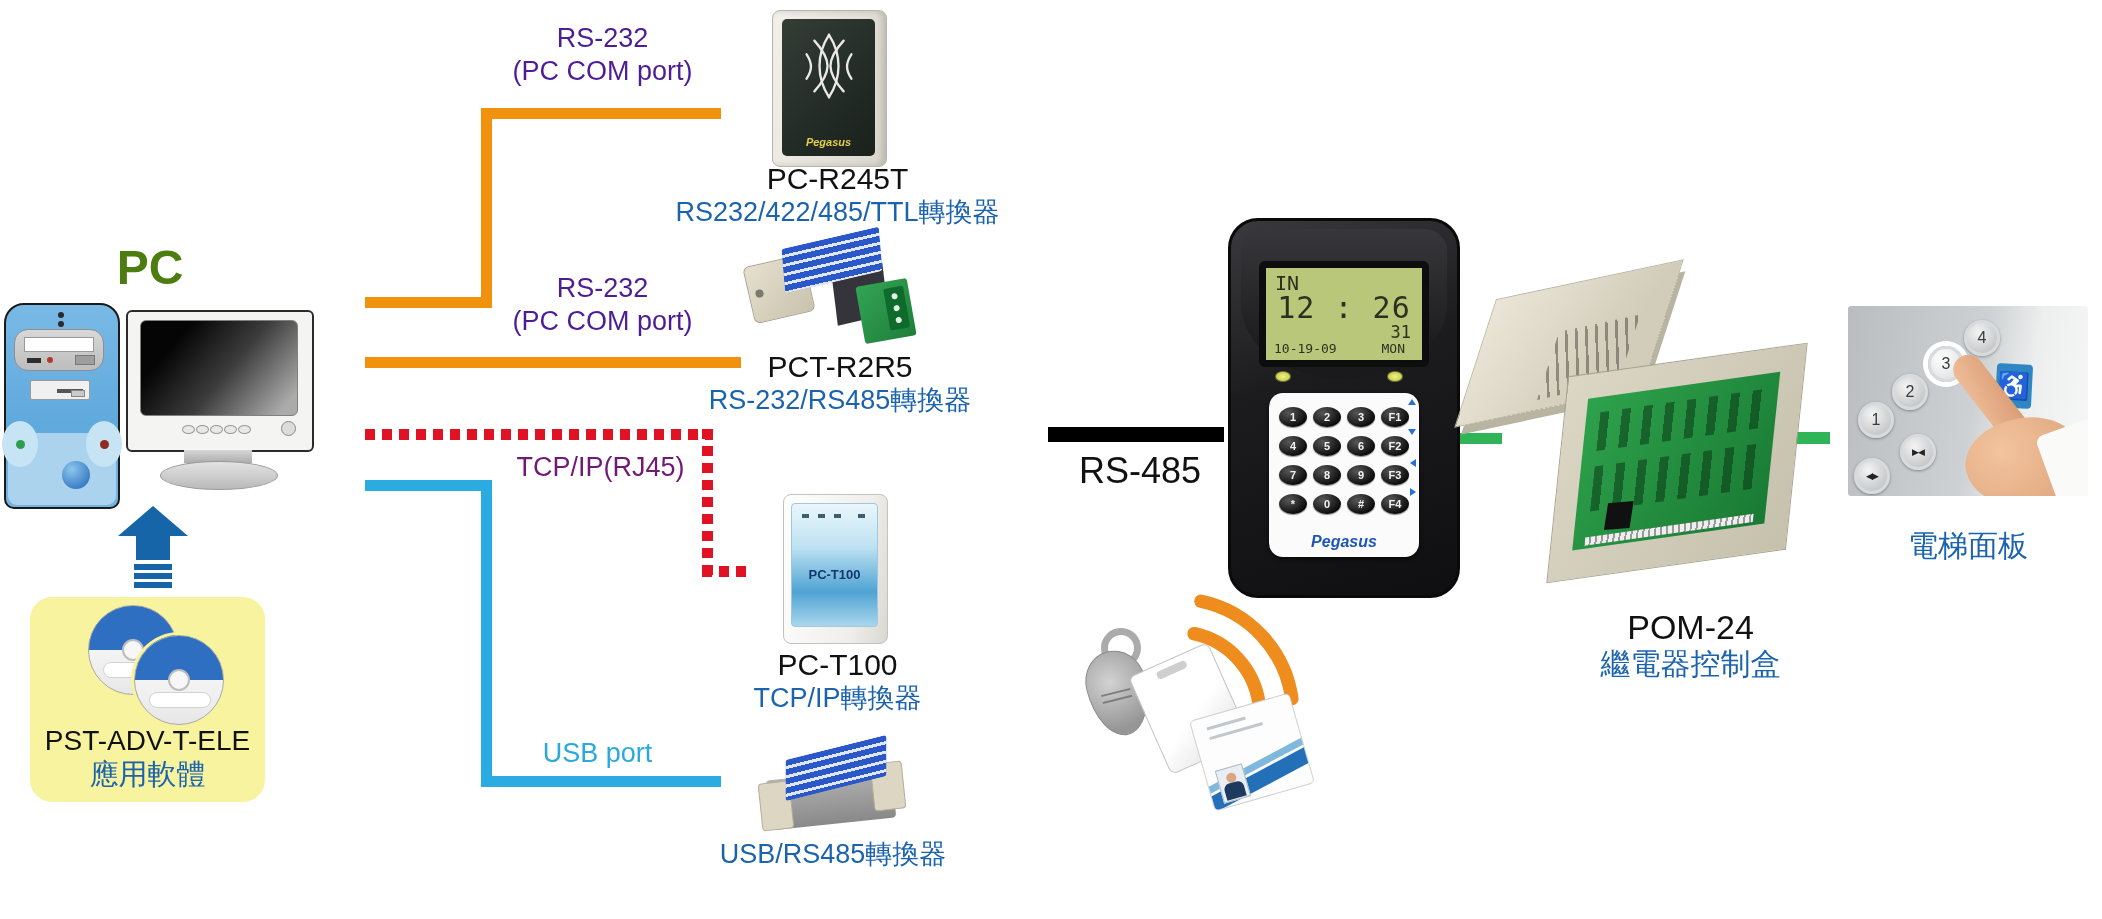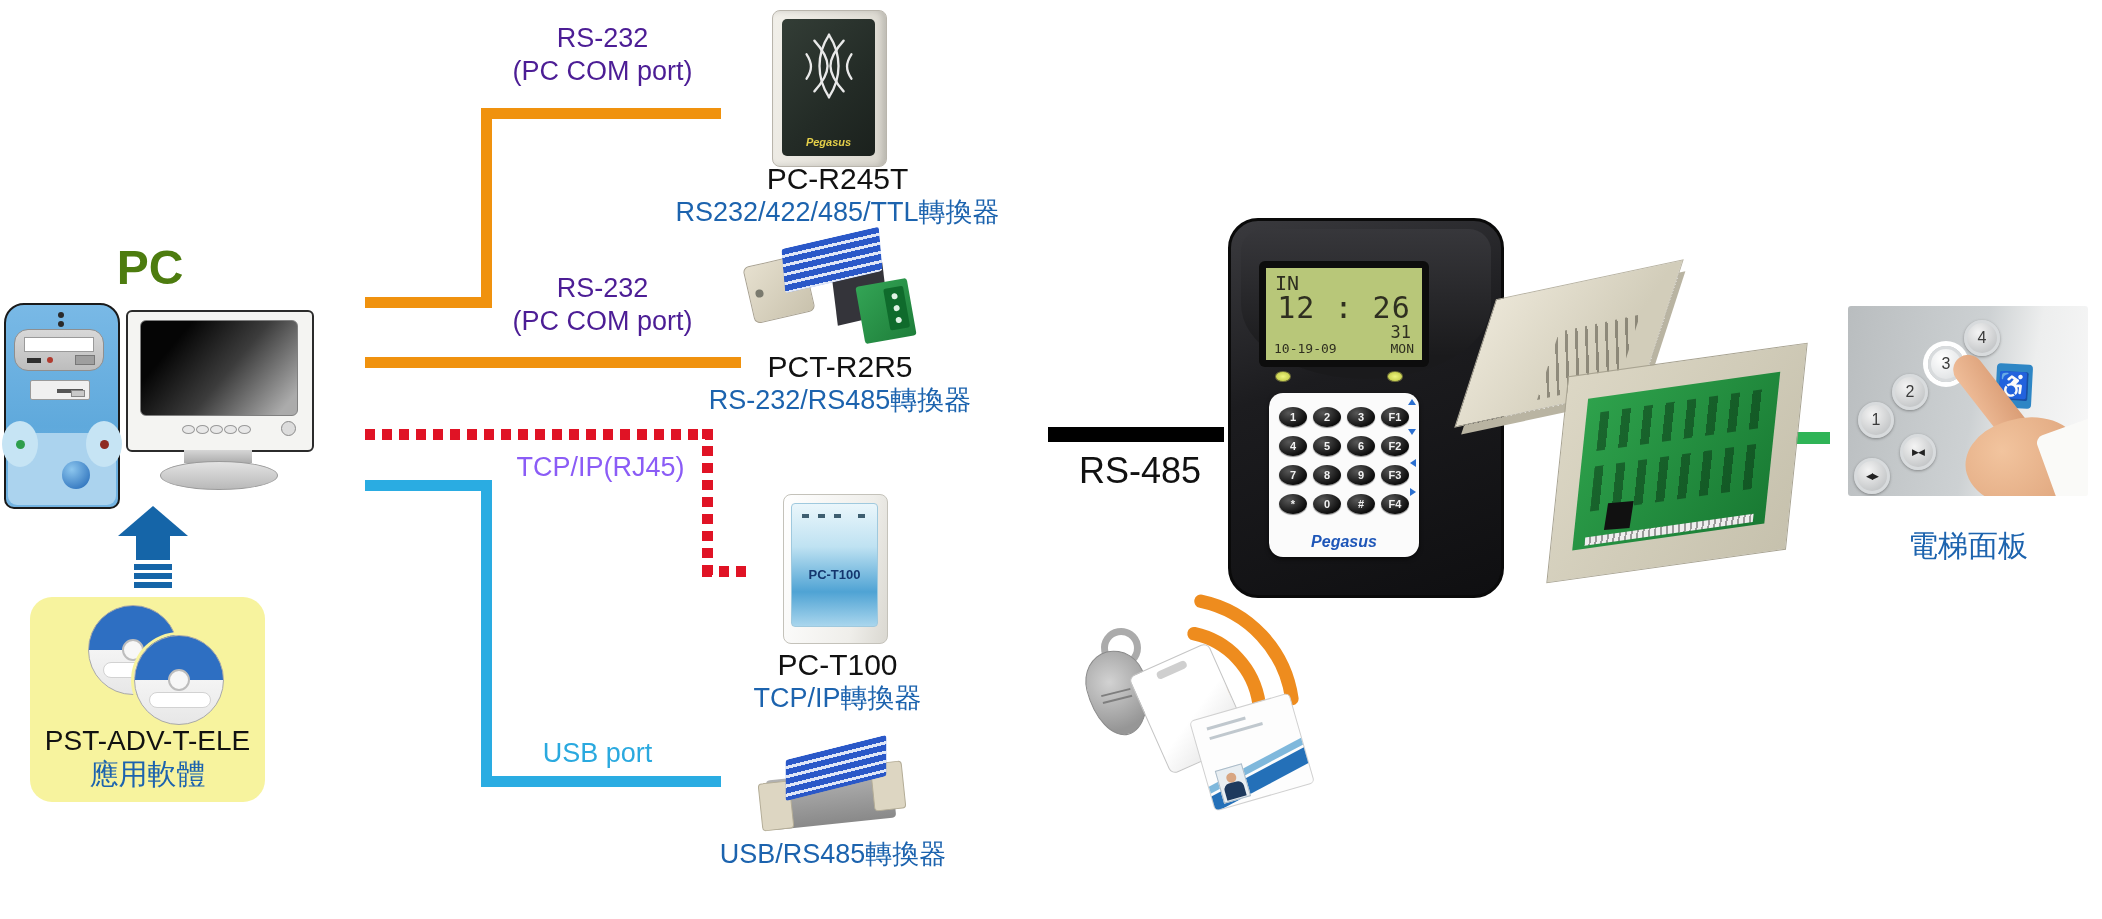--- a/index.html
+++ b/index.html
@@ -13,21 +13,21 @@
   .orange{background:#F0920E;}
   .cyan{background:#2AACE2;}
   .blackln{background:#000;}
   .greenln{background:#2FB457;}
   .reddash-h{background:repeating-linear-gradient(90deg,#E01325 0 10px,transparent 10px 17px);}
   .reddash-v{background:repeating-linear-gradient(180deg,#E01325 0 10px,transparent 10px 17px);}
 
   
   .lbl{position:absolute;text-align:center;font-size:27px;line-height:33px;}
   .lbl-orange{color:#4c1d95;}
-  .lbl-red{color:#8b5cf6;}
+  .lbl-red{color:#701a75;}
   .lbl-cyan{color:#2AA9DF;}
   .lbl-black{color:#111;font-size:36px;line-height:38px;}
 
   
   .conv-label{position:absolute;text-align:center;}
   .conv-model{font-size:30px;color:#111;line-height:34px;}
   .conv-desc{font-size:27px;color:#1C63AE;line-height:32px;}
 
   
   .tower{left:4px;top:303px;width:112px;height:202px;border:2px solid #1A1A1A;
@@ -112,31 +112,31 @@
   .ur5{left:760px;top:748px;width:146px;height:92px;}
   .ur-body{position:absolute;left:8px;top:26px;width:126px;height:50px;border-radius:4px;
            background:linear-gradient(180deg,#B2B2B2,#898989);transform:rotate(-6deg);}
   .ur-cap{position:absolute;width:30px;height:46px;background:#DDD6C2;border:1px solid #B3AC96;border-radius:4px;transform:rotate(-6deg);}
   .ur-top{position:absolute;left:24px;top:0;width:104px;height:40px;background:#2A58C8;border-radius:3px;
           transform:rotate(-14deg) skewX(-14deg);
           background-image:repeating-linear-gradient(180deg,transparent 0 6px,rgba(255,255,255,.85) 6px 9px);}
 
   
   .kp{left:1228px;top:218px;width:226px;height:374px;border:3px solid #0A0A0A;border-radius:30px;
-      background:linear-gradient(160deg,#3A3A3E 0%,#1C1C1F 40%,#0F0F11 100%);padding-left:44px;}
+      background:linear-gradient(160deg,#3A3A3E 0%,#1C1C1F 40%,#0F0F11 100%);}
   .kp-top{position:absolute;left:10px;top:8px;right:10px;height:150px;border-radius:22px 22px 50% 50%;
           background:linear-gradient(180deg,#37373B 0%,#1A1A1C 85%);}
   .lcd-frame{position:absolute;left:28px;top:40px;width:170px;height:106px;background:#0D0D0D;border-radius:6px;}
   .lcd{position:absolute;left:7px;top:7px;right:7px;bottom:7px;background:#B8C779;color:#2F2F20;
        font-family:"DejaVu Sans Mono",monospace;}
   .lcd-mode{position:absolute;left:9px;top:3px;font-size:20px;}
   .lcd-time{position:absolute;left:0;right:0;top:22px;text-align:center;font-size:30px;letter-spacing:1px;}
   .lcd-day{position:absolute;right:11px;top:54px;font-size:17px;}
   .lcd-date{position:absolute;left:8px;bottom:4px;font-size:13px;text-align:center;}
-  .lcd-wd{position:absolute;right:8px;bottom:4px;font-size:13px;}
+  .lcd-wd{position:absolute;right:17px;bottom:4px;font-size:13px;}
   .kp-led{position:absolute;top:150px;width:14px;height:9px;border-radius:50%;
           background:radial-gradient(#EEF47E,#B9C23E);border:1px solid #6E6E3A;}
   .kpanel{position:absolute;left:38px;top:172px;width:150px;height:164px;background:#FBFBFB;border-radius:14px;
           box-shadow:0 2px 4px rgba(0,0,0,.6);}
   .kgrid{position:absolute;left:10px;top:14px;right:10px;display:grid;grid-template-columns:repeat(4,1fr);gap:9px 6px;}
   .kkey{height:20px;border-radius:50%;background:radial-gradient(ellipse at 35% 30%,#575757,#0C0C0C 72%);
         color:#F2F2F2;font-size:11px;font-weight:bold;display:flex;align-items:center;justify-content:center;
         box-shadow:0 1px 1px rgba(0,0,0,.45);}
   .ktri{position:absolute;right:3px;width:0;height:0;border:4px solid transparent;}
   .kp-brand{position:absolute;left:0;right:0;bottom:6px;text-align:center;font-size:16px;
@@ -442,20 +442,24 @@
     <div class="pom-vents"></div>
   </div>
   <div class="abs pom-tray">
     <div class="pom-pcb">
       <div class="pom-band" style="top:10%;"></div>
       <div class="pom-band" style="top:46%;height:30%;"></div>
       <div class="pom-chip"></div>
       <div class="pom-strip"></div>
     </div>
   </div>
+  <div class="abs ctr pom-label">
+    <div class="pom-model">POM-24</div>
+    <div class="pom-desc">繼電器控制盒</div>
+  </div>
 
   <div class="abs elv">
     <div class="elv-btn" style="left:10px;top:96px;">
         <span>1</span>
       </div>
     <div class="elv-btn" style="left:44px;top:68px;">
         <span>2</span>
       </div>
     <div class="elv-btn active" style="left:80px;top:40px;">
         <span>3</span>

